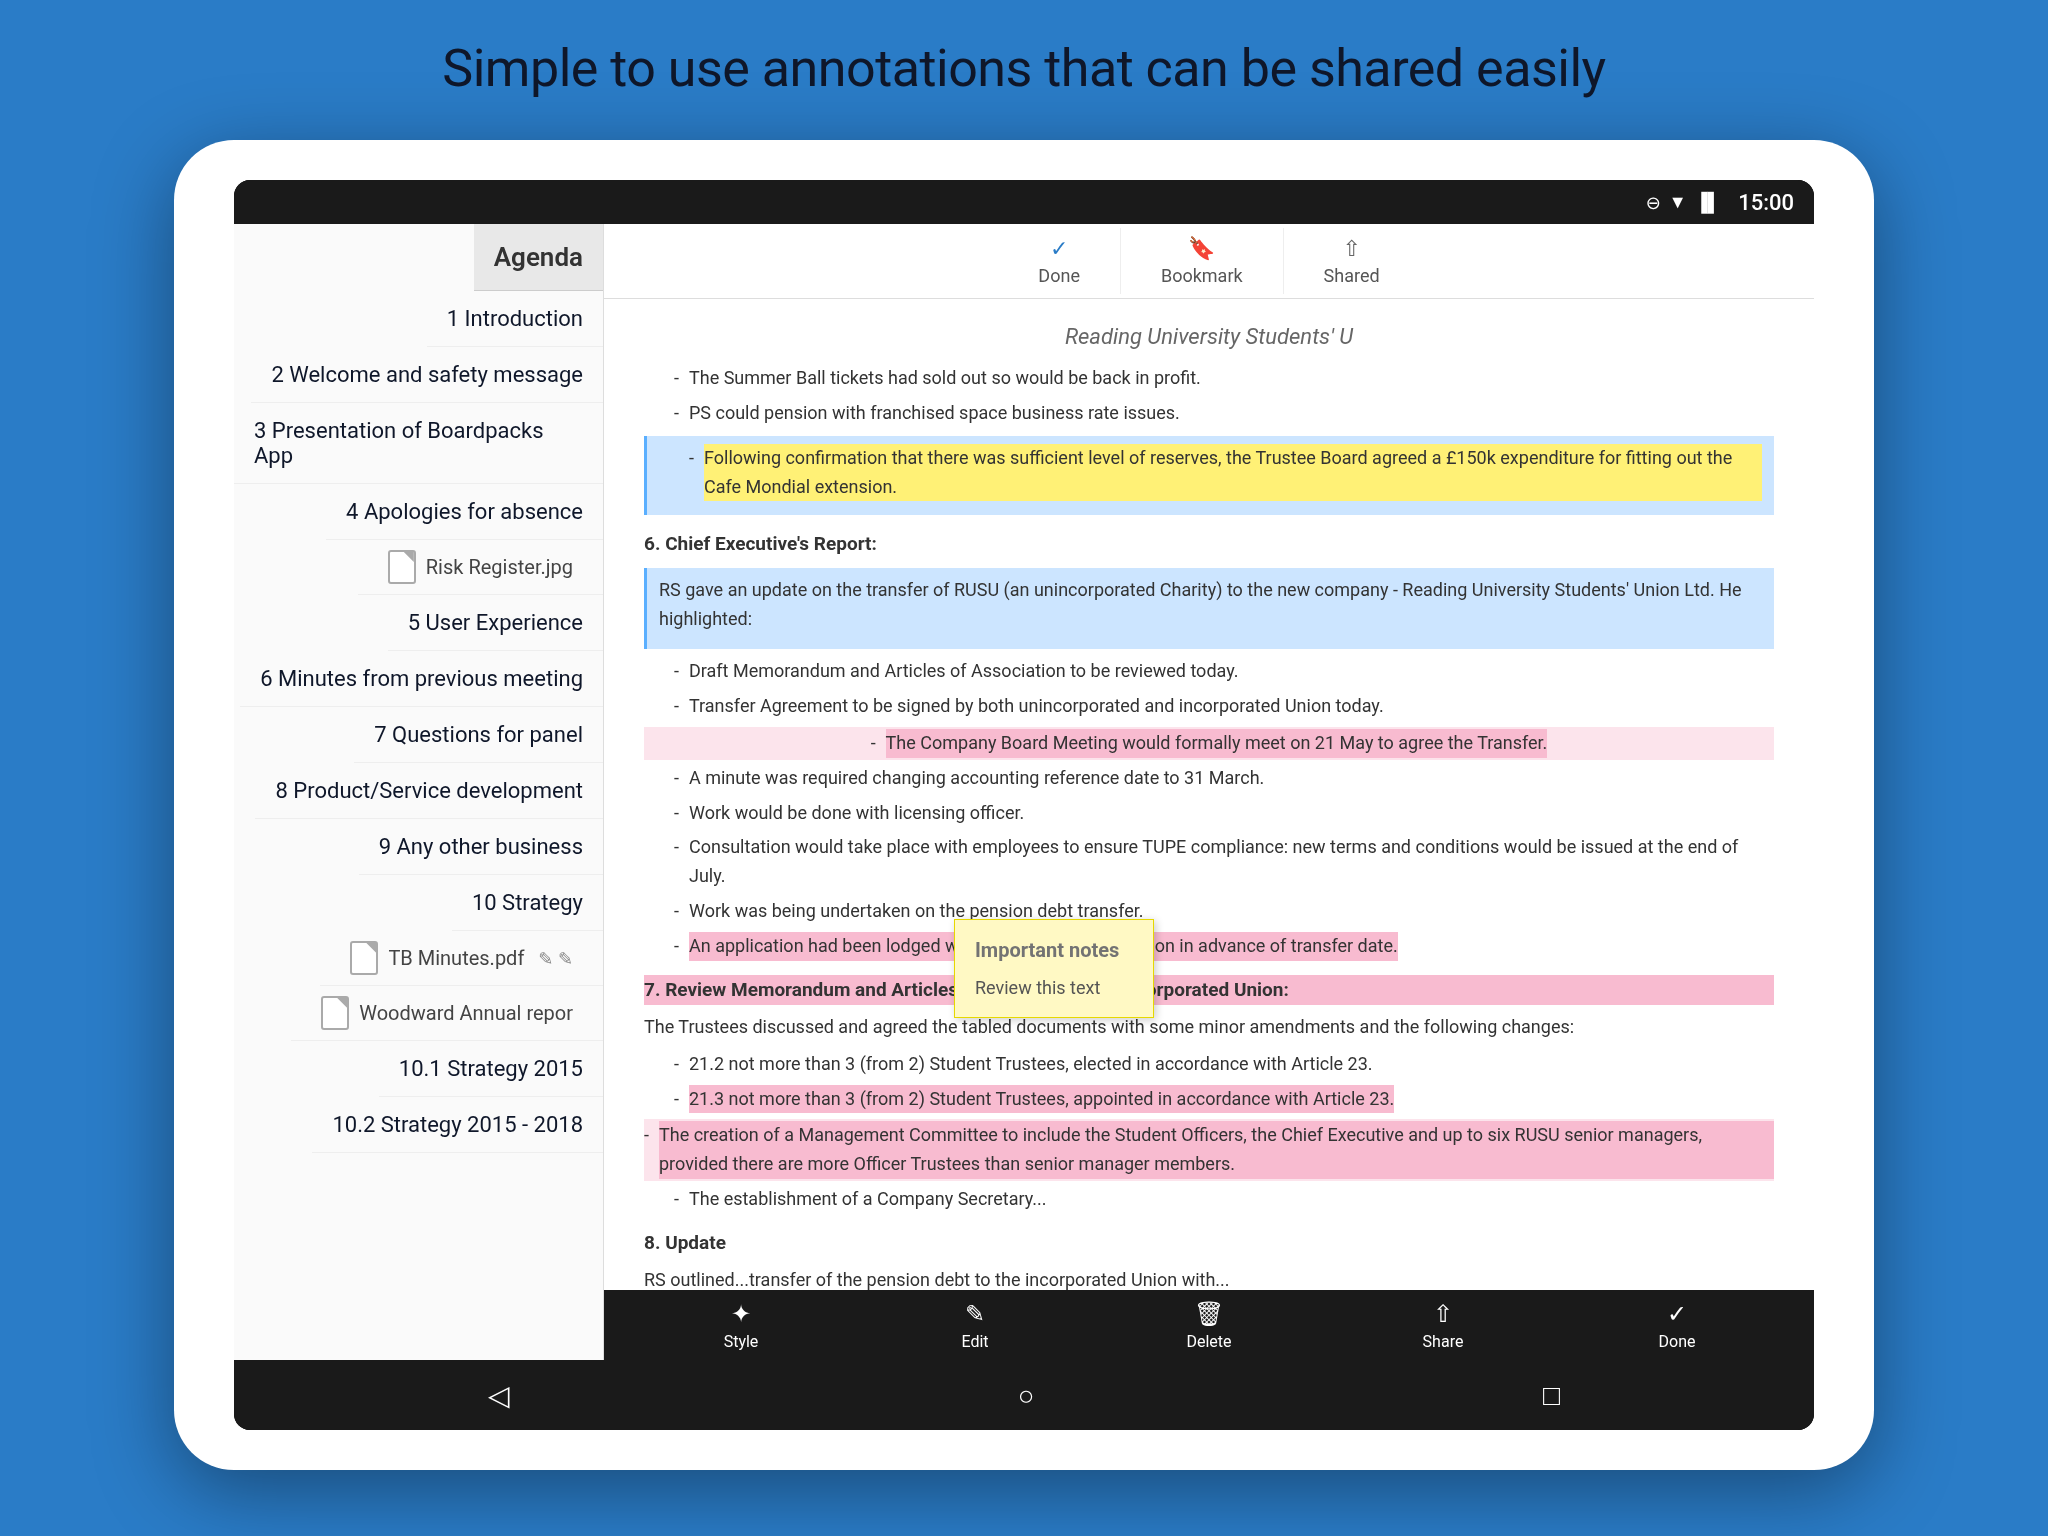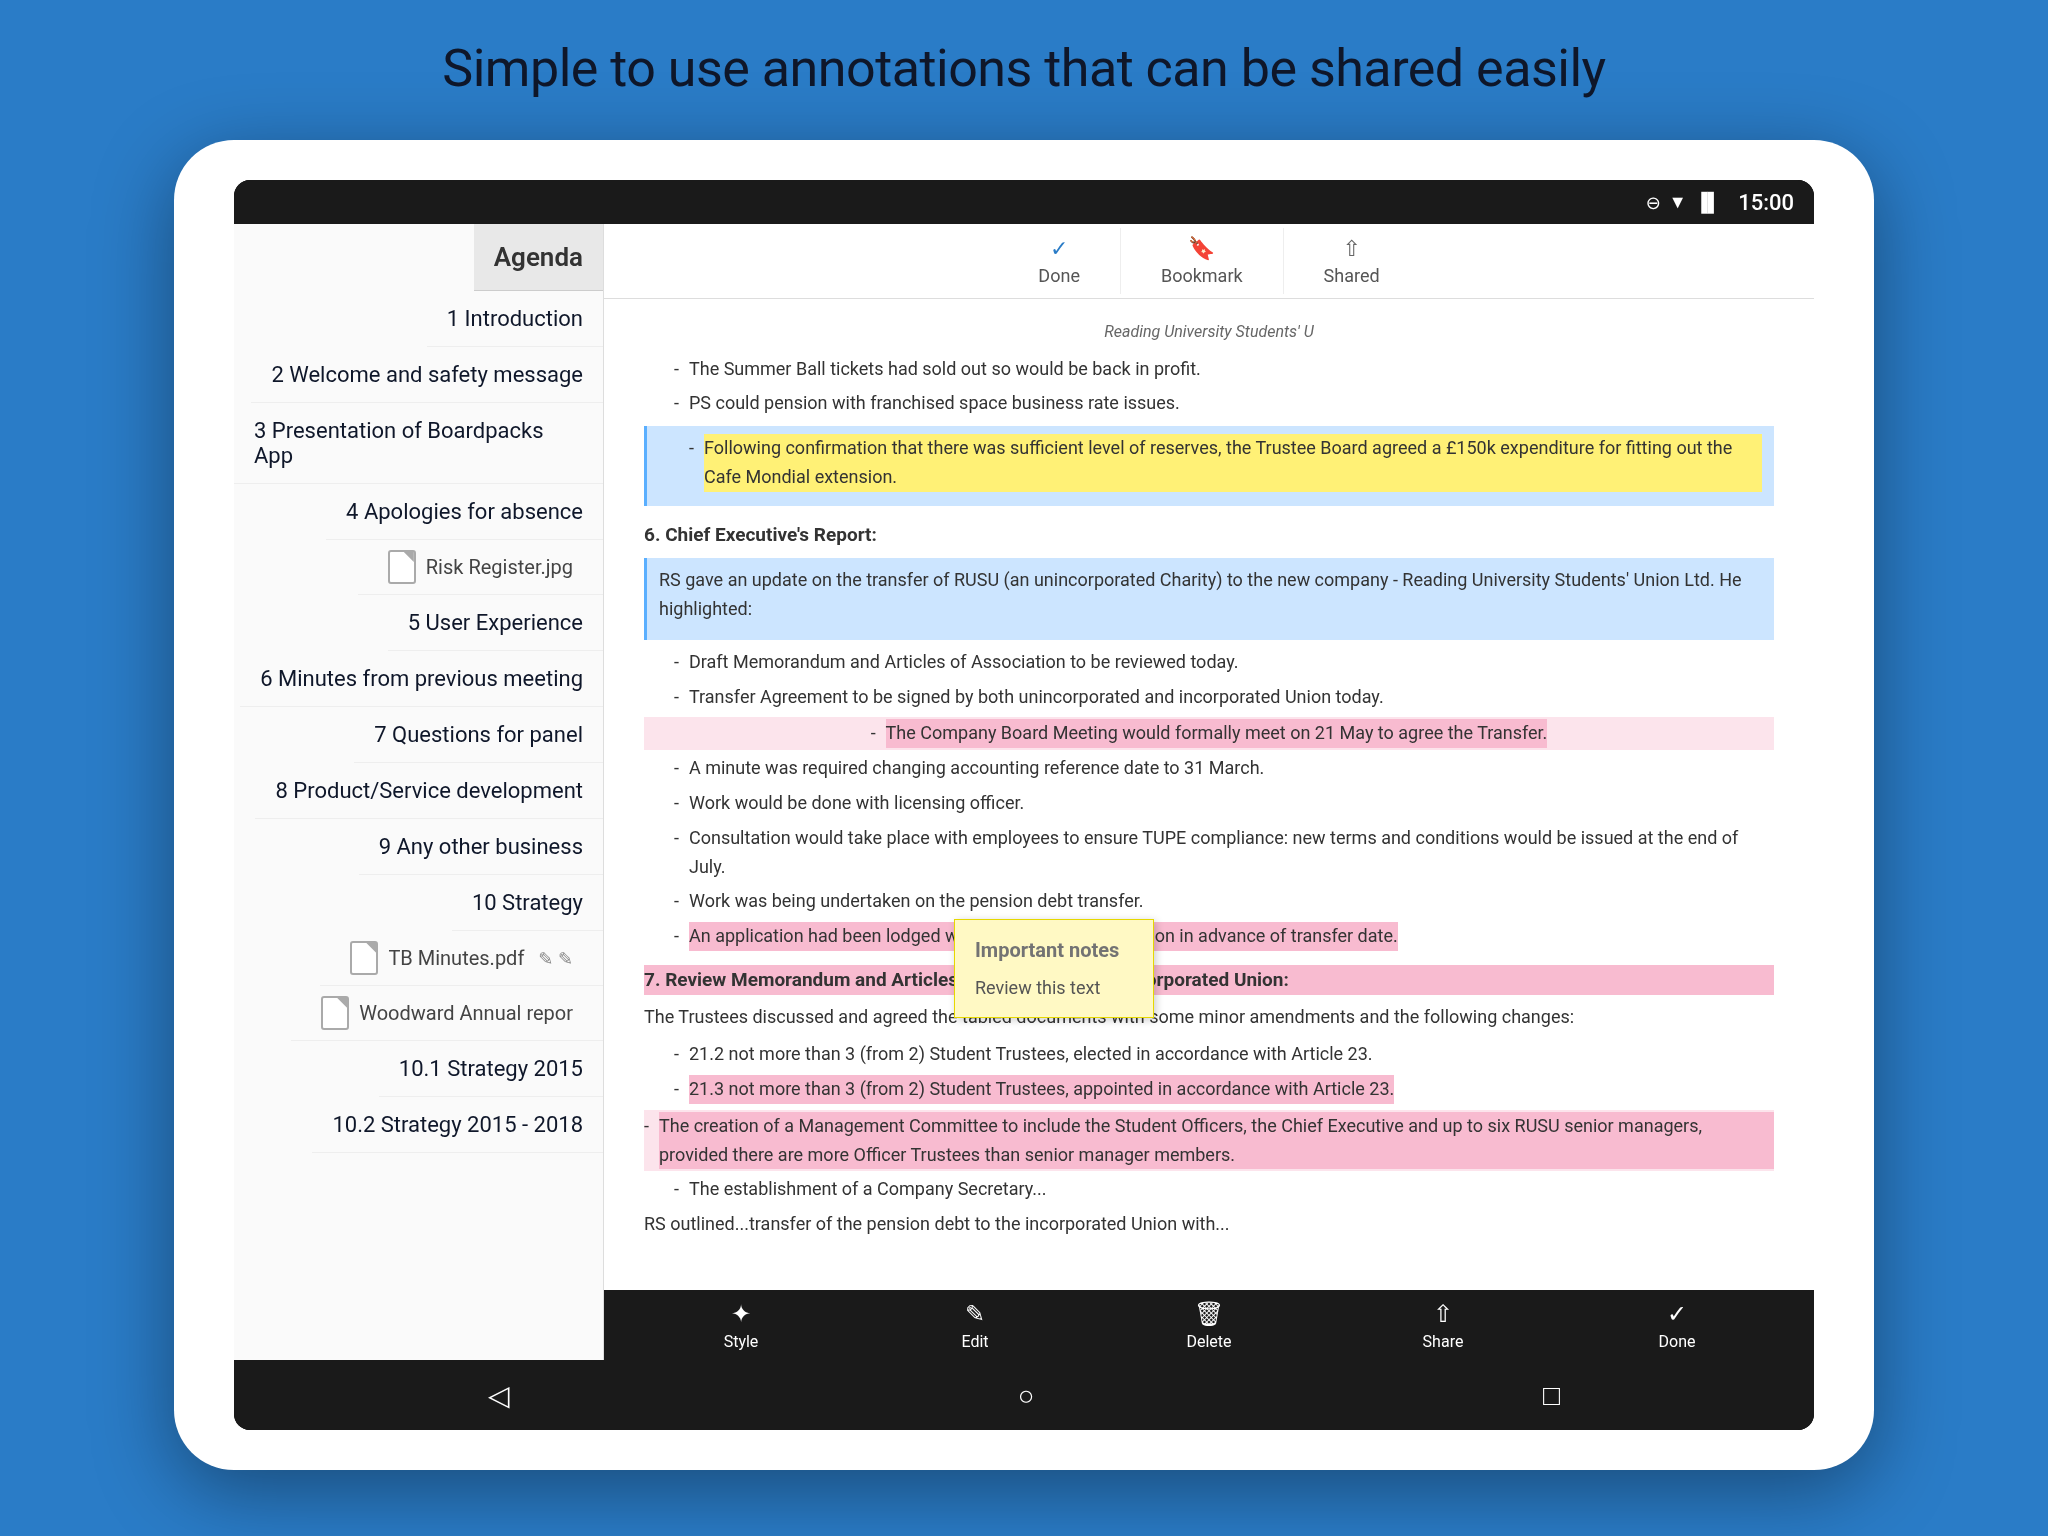--- a/index.html
+++ b/index.html
@@ -187,21 +187,21 @@
       flex: 1;
       overflow-y: auto;
       padding: 20px 40px;
       font-size: 18px;
       line-height: 1.6;
       color: #333;
       position: relative;
     }
 
     .doc-header {
-      font-size: 16px;
+      font-size: 22px;
       color: #666;
       text-align: center;
       margin-bottom: 10px;
       font-style: italic;
     }
 
     .doc-text { margin-bottom: 8px; }
     .doc-bullet {
       margin-left: 30px;
       margin-bottom: 6px;
@@ -450,20 +450,21 @@
           <div class="doc-bullet">
             <span class="highlight-pink">21.3 not more than 3 (from 2) Student Trustees, appointed in accordance with Article 23.</span>
           </div>
           <div class="doc-bullet highlighted-block-pink">
             <span class="highlight-pink">The creation of a Management Committee to include the Student Officers, the Chief Executive and up to six RUSU senior managers, provided there are more Officer Trustees than senior manager members.</span>
           </div>
           <div class="doc-bullet">
             <span>The establishment of a Company Secretary...</span>
           </div>
 
+          <div class="section-title">8. Update</div>
           <div class="doc-text">RS outlined...transfer of the pension debt to the incorporated Union with...</div>
 
           <div class="annotation-tooltip">
             <div class="tooltip-title">Important notes</div>
             <div class="tooltip-text">Review this text</div>
           </div>
 
         </div>
 
         <div class="annotation-toolbar-bottom">

